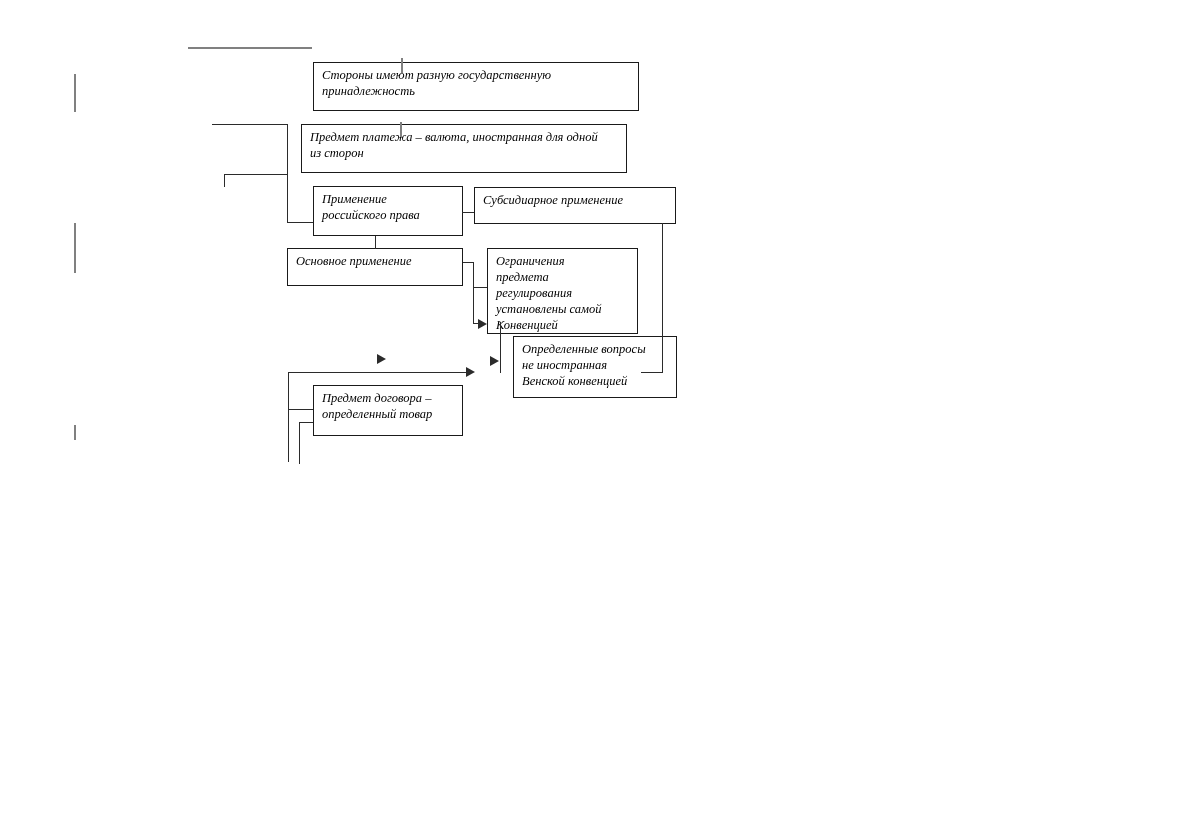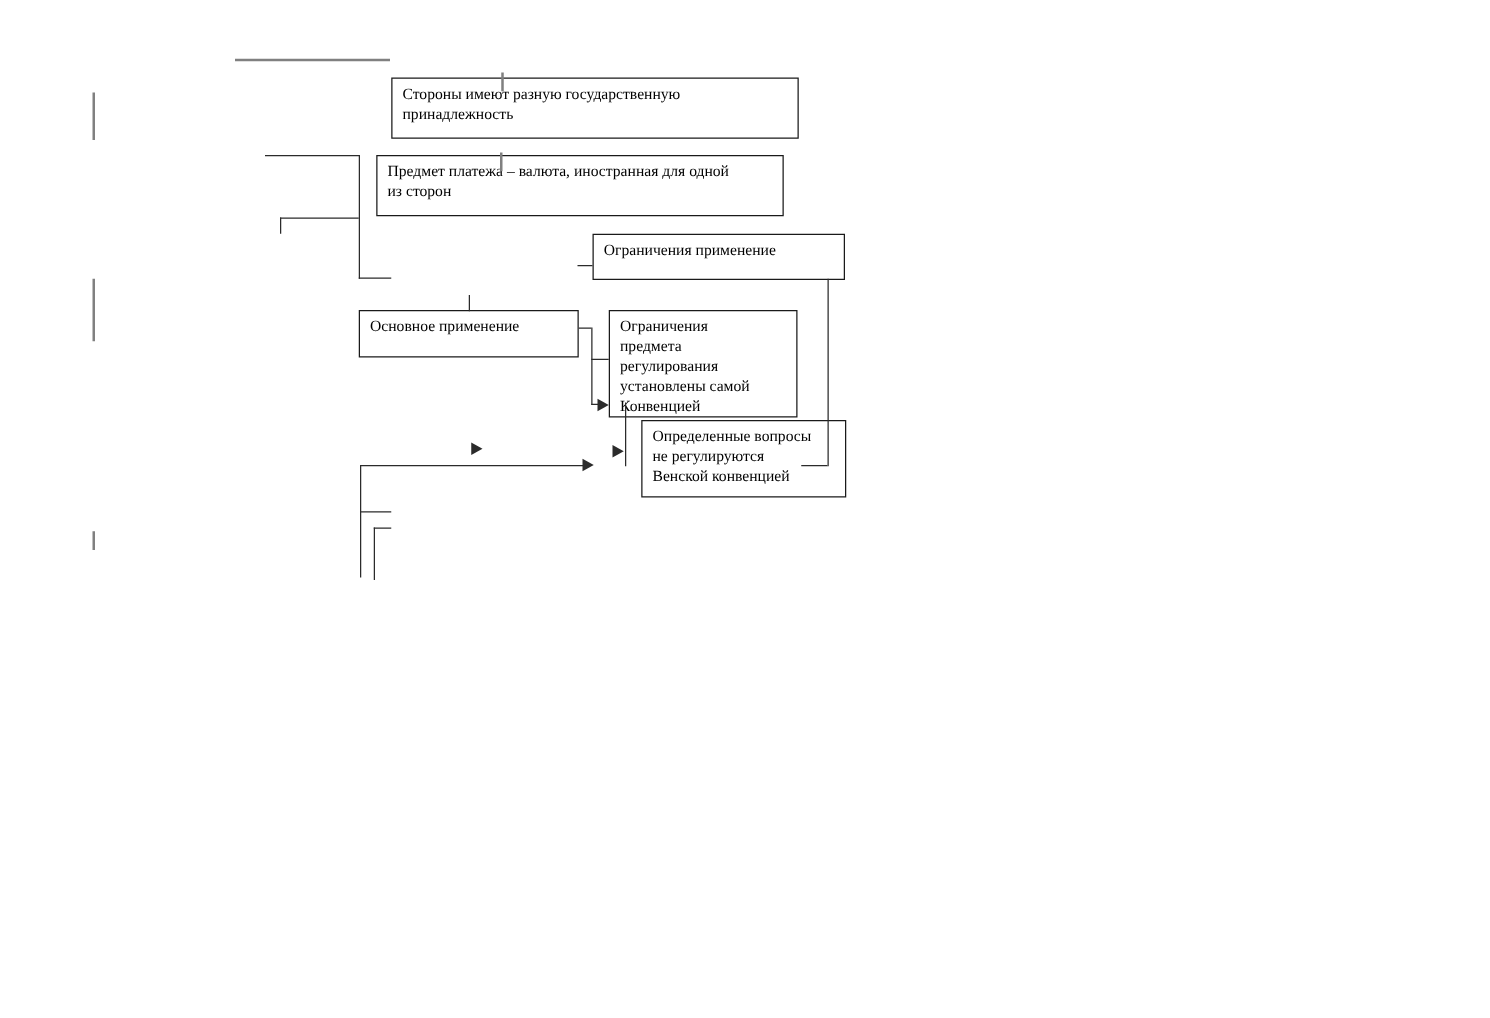--- a/index.html
+++ b/index.html
@@ -9,20 +9,21 @@
     --node_border:#1a1a1a;
     --text:#000000;
   }
   html,body{margin:0;padding:0;background:var(--background);}
   #canvas{
     position:relative;
     width:1192px;height:686px;
     background:var(--background);
     overflow:hidden;
     font-family:"Liberation Serif","DejaVu Serif",serif;
+    font-style:italic;
   }
   .node{
     position:absolute;
     box-sizing:border-box;
     border:1px solid var(--node_border);
     background:#ffffff;
     color:var(--text);
     font-size:12.5px;
     line-height:16px;
     padding:4px 7px 0 8px;
@@ -43,30 +44,34 @@
 </style>
 </head>
 <body>
 
 <div id="canvas">
 
   <div class="node" style="left:313px;top:62px;width:326px;height:49px">Стороны имеют разную государственную
 принадлежность</div>
   <div class="node" style="left:301px;top:124px;width:326px;height:49px">Предмет платежа – валюта, иностранная для одной
 из сторон</div>
-  <div class="node" style="left:474px;top:187px;width:202px;height:37px">Ограничения применение</div>
+  <div class="node" style="left:313px;top:186px;width:150px;height:50px">Применение
+российского права</div>
+  <div class="node" style="left:474px;top:187px;width:202px;height:37px">Субсидиарное применение</div>
   <div class="node" style="left:287px;top:248px;width:176px;height:38px">Основное применение</div>
   <div class="node" style="left:487px;top:248px;width:151px;height:86px">Ограничения
 предмета
 регулирования
 установлены самой
 Конвенцией</div>
   <div class="node" style="left:513px;top:336px;width:164px;height:62px">Определенные вопросы
-не регулируются
+не иностранная
 Венской конвенцией</div>
+  <div class="node" style="left:313px;top:385px;width:150px;height:51px">Предмет договора –
+определенный товар</div>
 
   <div class="hl" style="left:212px;top:124px;width:76px"></div>
   <div class="vl" style="left:287px;top:124px;height:99px"></div>
   <div class="hl" style="left:287px;top:222px;width:26px"></div>
   <div class="vl" style="left:224px;top:174px;height:13px"></div>
   <div class="hl" style="left:224px;top:174px;width:63px"></div>
   <div class="hl" style="left:462px;top:212px;width:12px"></div>
   <div class="vl" style="left:375px;top:236px;height:13px"></div>
   <div class="hl" style="left:463px;top:262px;width:10px"></div>
   <div class="vl" style="left:473px;top:262px;height:62px"></div>

